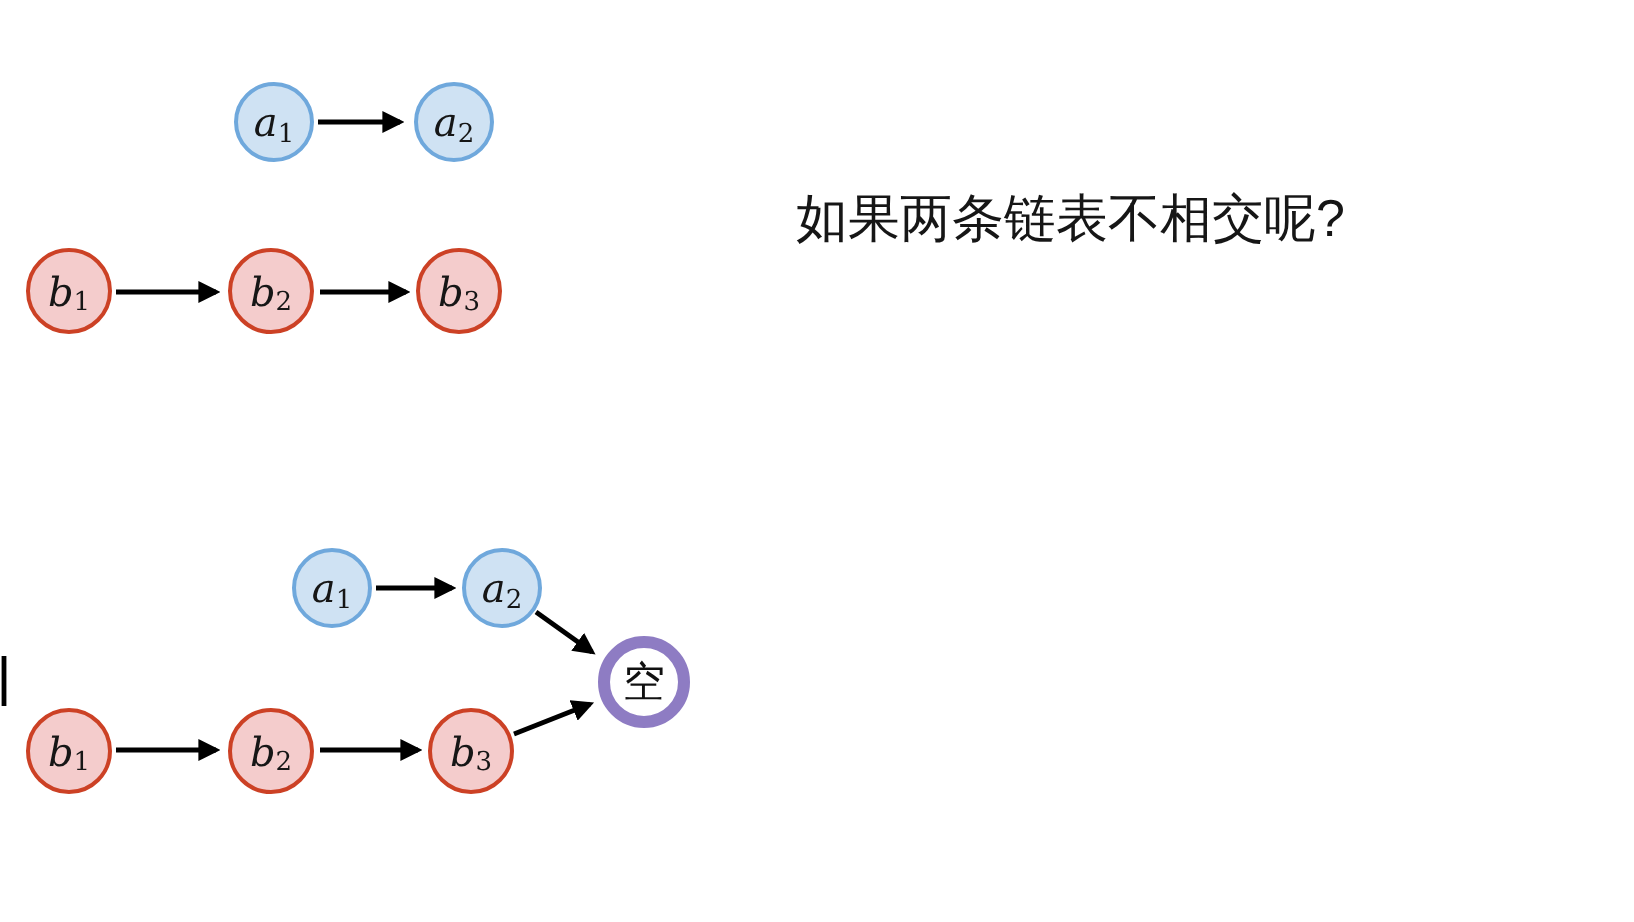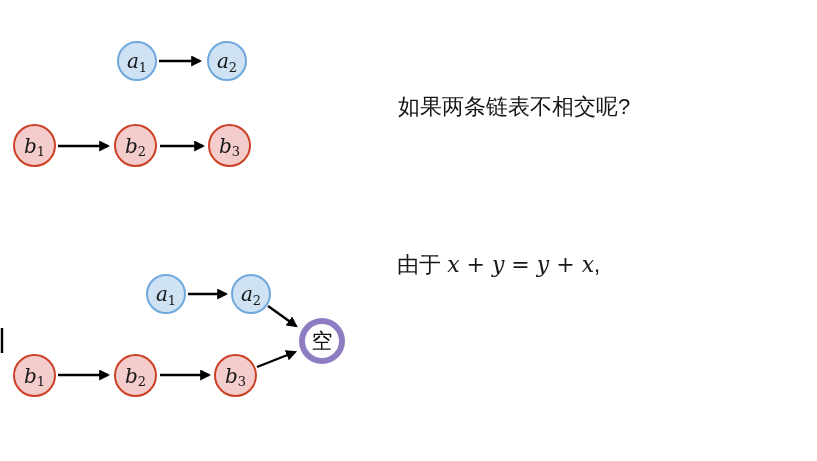--- a/index.html
+++ b/index.html
@@ -26,21 +26,21 @@
   }
   .blue{width:40px;height:40px;background:#cfe2f3;border:2.5px solid #6fa8dc}
   .red{width:43px;height:43px;background:#f4cccc;border:2.5px solid #cc4125}
   .nullnode{
     width:46px;height:46px;background:#ffffff;border:6.5px solid #8e7cc3;
     font-size:21px;color:#111;font-family:"Liberation Sans",sans-serif;
   }
 
   .qtext{
     position:absolute;left:398px;top:92px;
-    font-size:22px;white-space:nowrap;
+    font-size:26px;white-space:nowrap;
   }
   .etext{
     position:absolute;left:397px;top:250px;
     font-size:22px;line-height:30px;white-space:nowrap;
   }
   .math{
     font-family:"DejaVu Serif","Liberation Serif",serif;
     font-style:italic;
   }
   .msub{
@@ -117,16 +117,15 @@
     <span class="base">b</span>
       <span class="sub">3</span>
   </div>
   <div class="node nullnode" style="left:299px;top:318px">
     <span>空</span>
   </div>
 
   <div class="qtext">如果两条链表不相交呢?</div>
 
   <div class="etext">
-    <div><span>由于 </span><span class="math">x + y = y + x</span><span>,</span></div>
   </div>
 
 </div>
 
 </body></html>

